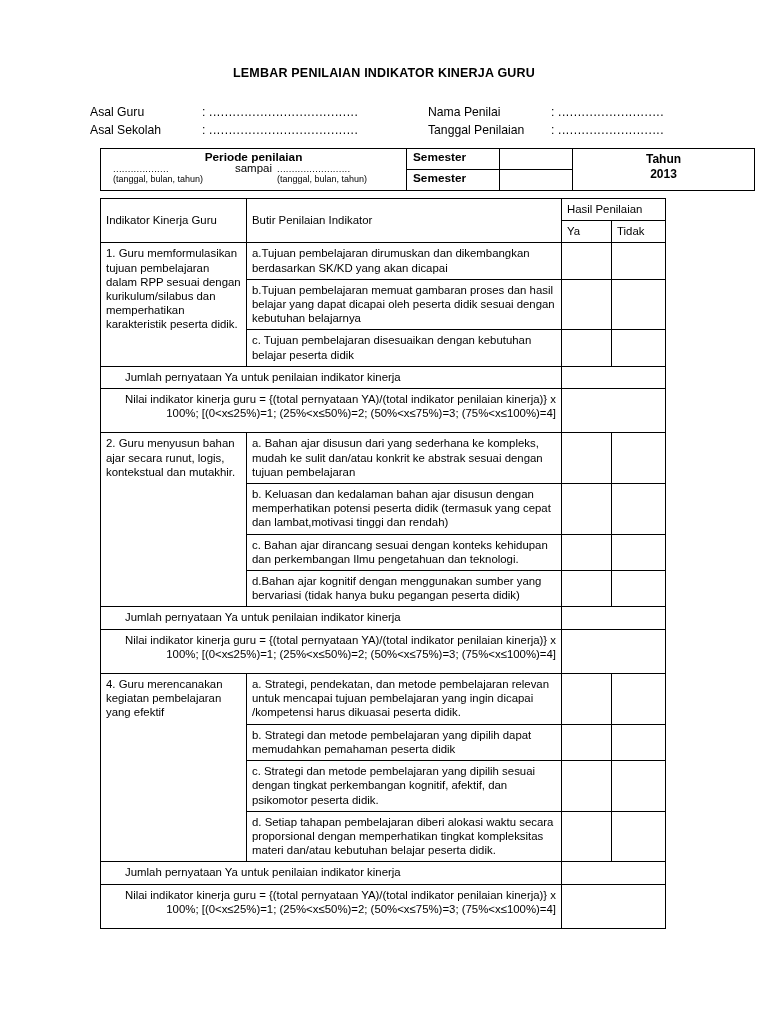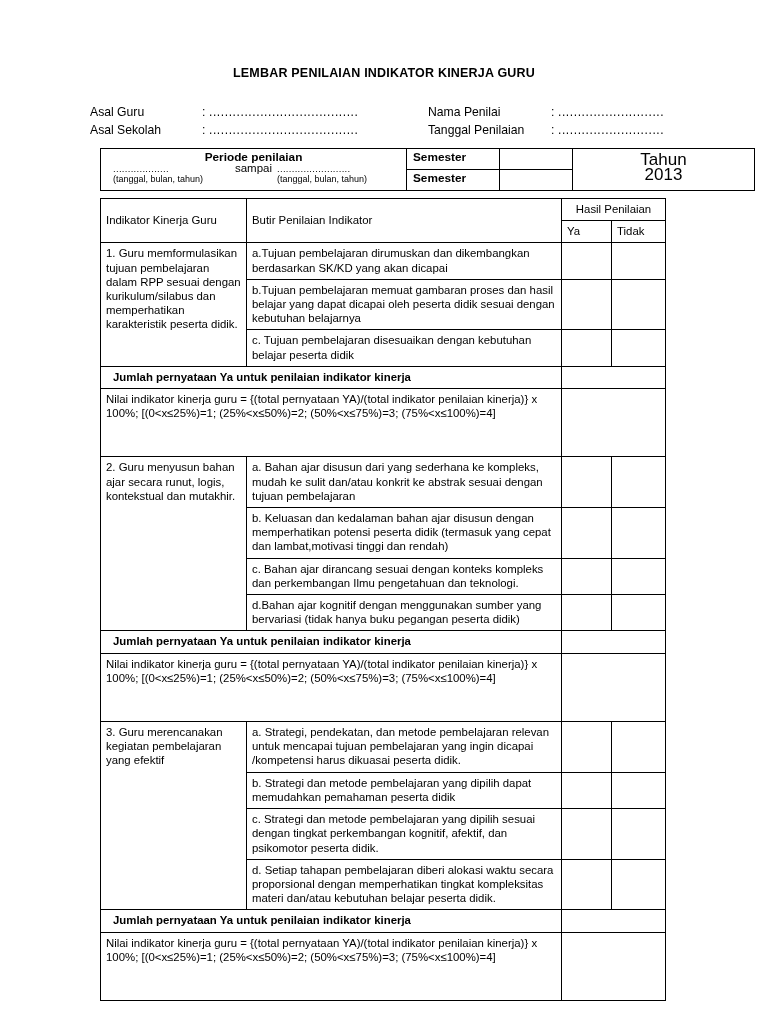--- a/index.html
+++ b/index.html
@@ -134,22 +134,22 @@
     border-right: 1.5px solid #000;
     box-sizing: border-box;
     font-weight: bold;
     font-size: 11.8px;
     padding: 1px 0 0 6px;
   }
   .pb-sem-val { flex: 1; }
   .pb-year {
     flex: 1;
     text-align: center;
-    font-weight: normal;
-    font-size: 17px;
+    font-weight: bold;
+    font-size: 12px;
     padding-top: 3px;
     line-height: 15px;
   }
 
   
   .maintable {
     position: absolute;
     left: 100px; top: 198px;
     width: 565px;
     border-collapse: collapse;
@@ -166,29 +166,28 @@
   }
   .col-ind  { width: 146px; }
   .col-itm  { width: 315px; }
   .col-ya   { width: 50px; }
   .col-tdk  { width: 54px; }
 
   .th-center {
     vertical-align: middle !important;
   }
   .hdr-hasil {
-    text-align: center;
     padding: 2px 2px 3px 2px;
   }
   .row-jumlah td {
-    padding-left: 12px;
-    font-weight: bold;
+    padding-left: 24px;
   }
   .row-nilai td.nilai-text {
-    padding-bottom: 36px;
+    padding-bottom: 12px;
+    text-align: right;
   }
   .cellpad-ind { padding-top: 4px; margin-left: 48px; }
 </style>
 </head>
 <body>
 
 <div class="page">
 
   <div class="doc-title">LEMBAR PENILAIAN   INDIKATOR  KINERJA GURU</div>
 
@@ -290,39 +289,39 @@
           <td>a. Bahan ajar disusun dari yang sederhana ke kompleks, mudah ke sulit dan/atau konkrit ke abstrak sesuai dengan tujuan pembelajaran</td>
           <td></td>
           <td></td>
         </tr>
         <tr>
           <td>b. Keluasan dan kedalaman bahan ajar disusun dengan memperhatikan potensi peserta didik (termasuk yang cepat dan lambat,motivasi tinggi dan rendah)</td>
           <td></td>
           <td></td>
         </tr>
         <tr>
-          <td>c. Bahan ajar dirancang sesuai dengan konteks kompleks dan perkembangan Ilmu pengetahuan dan teknologi.</td>
+          <td>c. Bahan ajar dirancang sesuai dengan konteks kehidupan dan perkembangan Ilmu pengetahuan dan teknologi.</td>
           <td></td>
           <td></td>
         </tr>
         <tr>
           <td>d.Bahan ajar kognitif dengan menggunakan sumber yang bervariasi (tidak hanya buku pegangan peserta didik)</td>
           <td></td>
           <td></td>
         </tr>
         <tr class="row-jumlah">
           <td colspan="2">Jumlah pernyataan Ya untuk penilaian indikator  kinerja</td>
           <td colspan="2"></td>
         </tr>
         <tr class="row-nilai">
           <td class="nilai-text" colspan="2">Nilai indikator kinerja guru = {(total pernyataan YA)/(total indikator penilaian kinerja)} x 100%;  [(0&lt;x≤25%)=1; (25%&lt;x≤50%)=2; (50%&lt;x≤75%)=3; (75%&lt;x≤100%)=4]</td>
           <td colspan="2"></td>
         </tr>
         <tr>
-          <td class="cellpad-ind" rowspan="4">3. Guru merencanakan kegiatan pembelajaran yang efektif</td>
+          <td class="cellpad-ind" rowspan="4">4. Guru merencanakan kegiatan pembelajaran yang efektif</td>
           <td>a. Strategi, pendekatan, dan metode pembelajaran relevan untuk mencapai tujuan pembelajaran yang ingin dicapai /kompetensi harus dikuasai peserta didik.</td>
           <td></td>
           <td></td>
         </tr>
         <tr>
           <td>b. Strategi dan metode pembelajaran yang dipilih dapat memudahkan pemahaman peserta didik</td>
           <td></td>
           <td></td>
         </tr>
         <tr>

